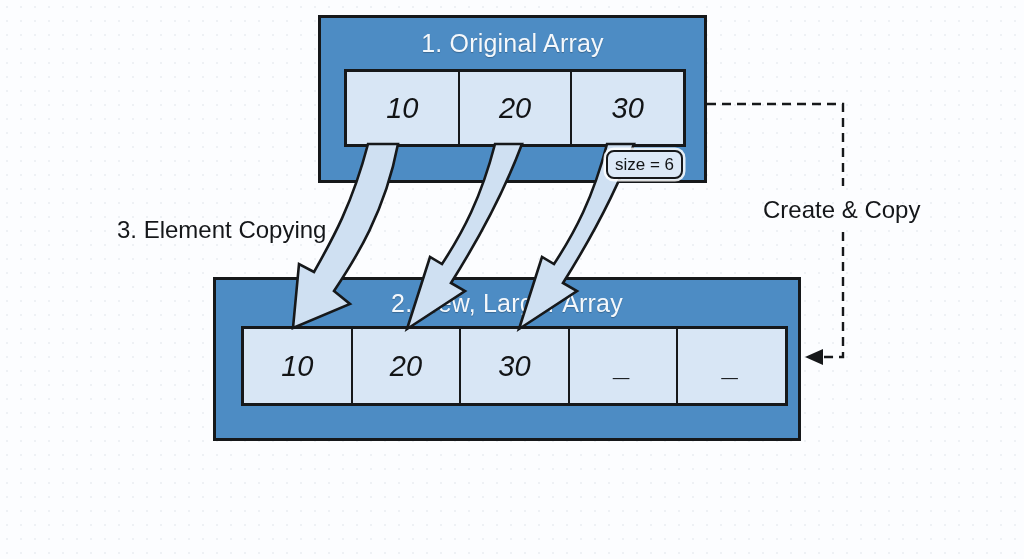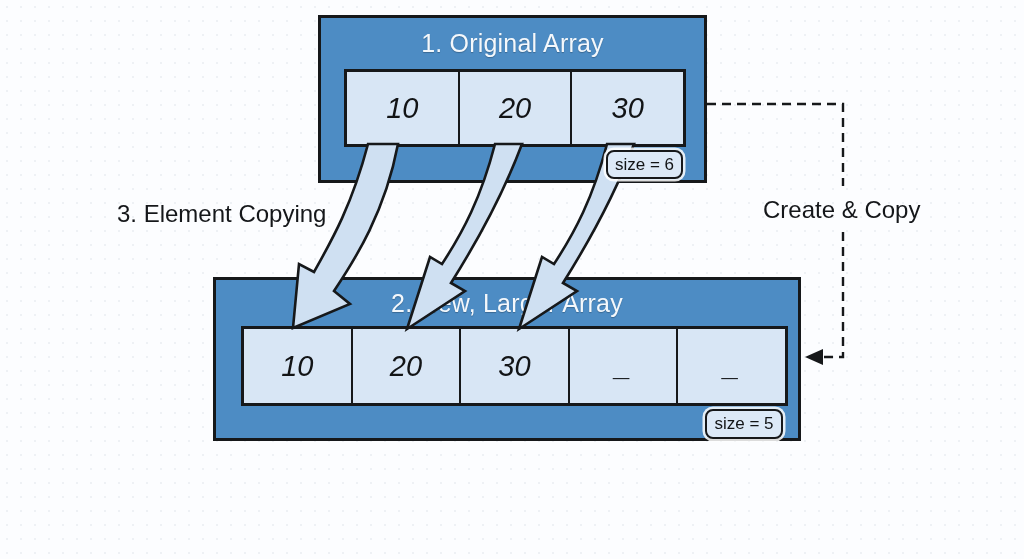--- a/index.html
+++ b/index.html
@@ -43,21 +43,21 @@
     position:absolute;z-index:5;
     display:flex;align-items:center;justify-content:center;
     background:#dce9f7;border:2.5px solid var(--outline);border-radius:8px;
     box-shadow:0 0 0 2.5px rgba(255,255,255,.85);
     font-size:17px;color:#121416;
   }
   .box-original .size-badge{right:21px;top:132px;width:77px;height:29px}
   .box-new .size-badge{right:15px;top:129px;width:78px;height:30px}
   .overlay{position:absolute;left:0;top:0;z-index:2;pointer-events:none}
   .label{position:absolute;z-index:3;color:#15171a;font-size:24px;white-space:nowrap}
-  .label-copying{left:117px;top:200px}
+  .label-copying{left:117px;top:216px}
   .label-create{left:763px;top:196px}
   .caption{
     position:absolute;left:10px;top:473px;width:1001px;height:68px;
     background:var(--caption-bg);border:2.5px solid var(--outline);border-radius:10px;
     box-shadow:1px 2px 0 rgba(10,10,10,.55);
     display:flex;align-items:center;justify-content:center;z-index:4;
   }
   .caption-text{font-size:21.5px;color:#101214}
   .sparkle{
     position:absolute;right:16px;top:50%;transform:translateY(-50%);
@@ -83,21 +83,20 @@
 
   <div class="box box-new">
     <div class="box-title">2. New, Larger Array</div>
     <div class="cells">
       <div class="cell">10</div>
       <div class="cell">20</div>
       <div class="cell">30</div>
       <div class="cell">_</div>
       <div class="cell">_</div>
     </div>
-    <div class="size-badge">size = 5</div>
   </div>
 
   <svg class="overlay" width="1024" height="559" viewBox="0 0 1024 559">
 
     <path d="M 707 104 L 843 104 L 843 186" fill="none" stroke="#16181a" stroke-width="2.4" stroke-dasharray="9 6"></path>
     <path d="M 843 232 L 843 357 L 823 357" fill="none" stroke="#16181a" stroke-width="2.4" stroke-dasharray="9 6"></path>
     <polygon points="805,357 823,349 823,365" fill="#16181a"></polygon>
 
     <path d="M 368 144 C 352 205 332 240 314 272 L 299 264 L 293 328 L 350 304 L 334 291 C 356 258 385 212 398 144 Z" fill="#cfe0f2" stroke="#16181a" stroke-width="2.6"></path>
     <path d="M 495 144 C 481 198 463 232 442 264 L 430 257 L 407 329 L 465 291 L 451 283 C 473 248 501 200 522 144 Z" fill="#cfe0f2" stroke="#16181a" stroke-width="2.6"></path>

